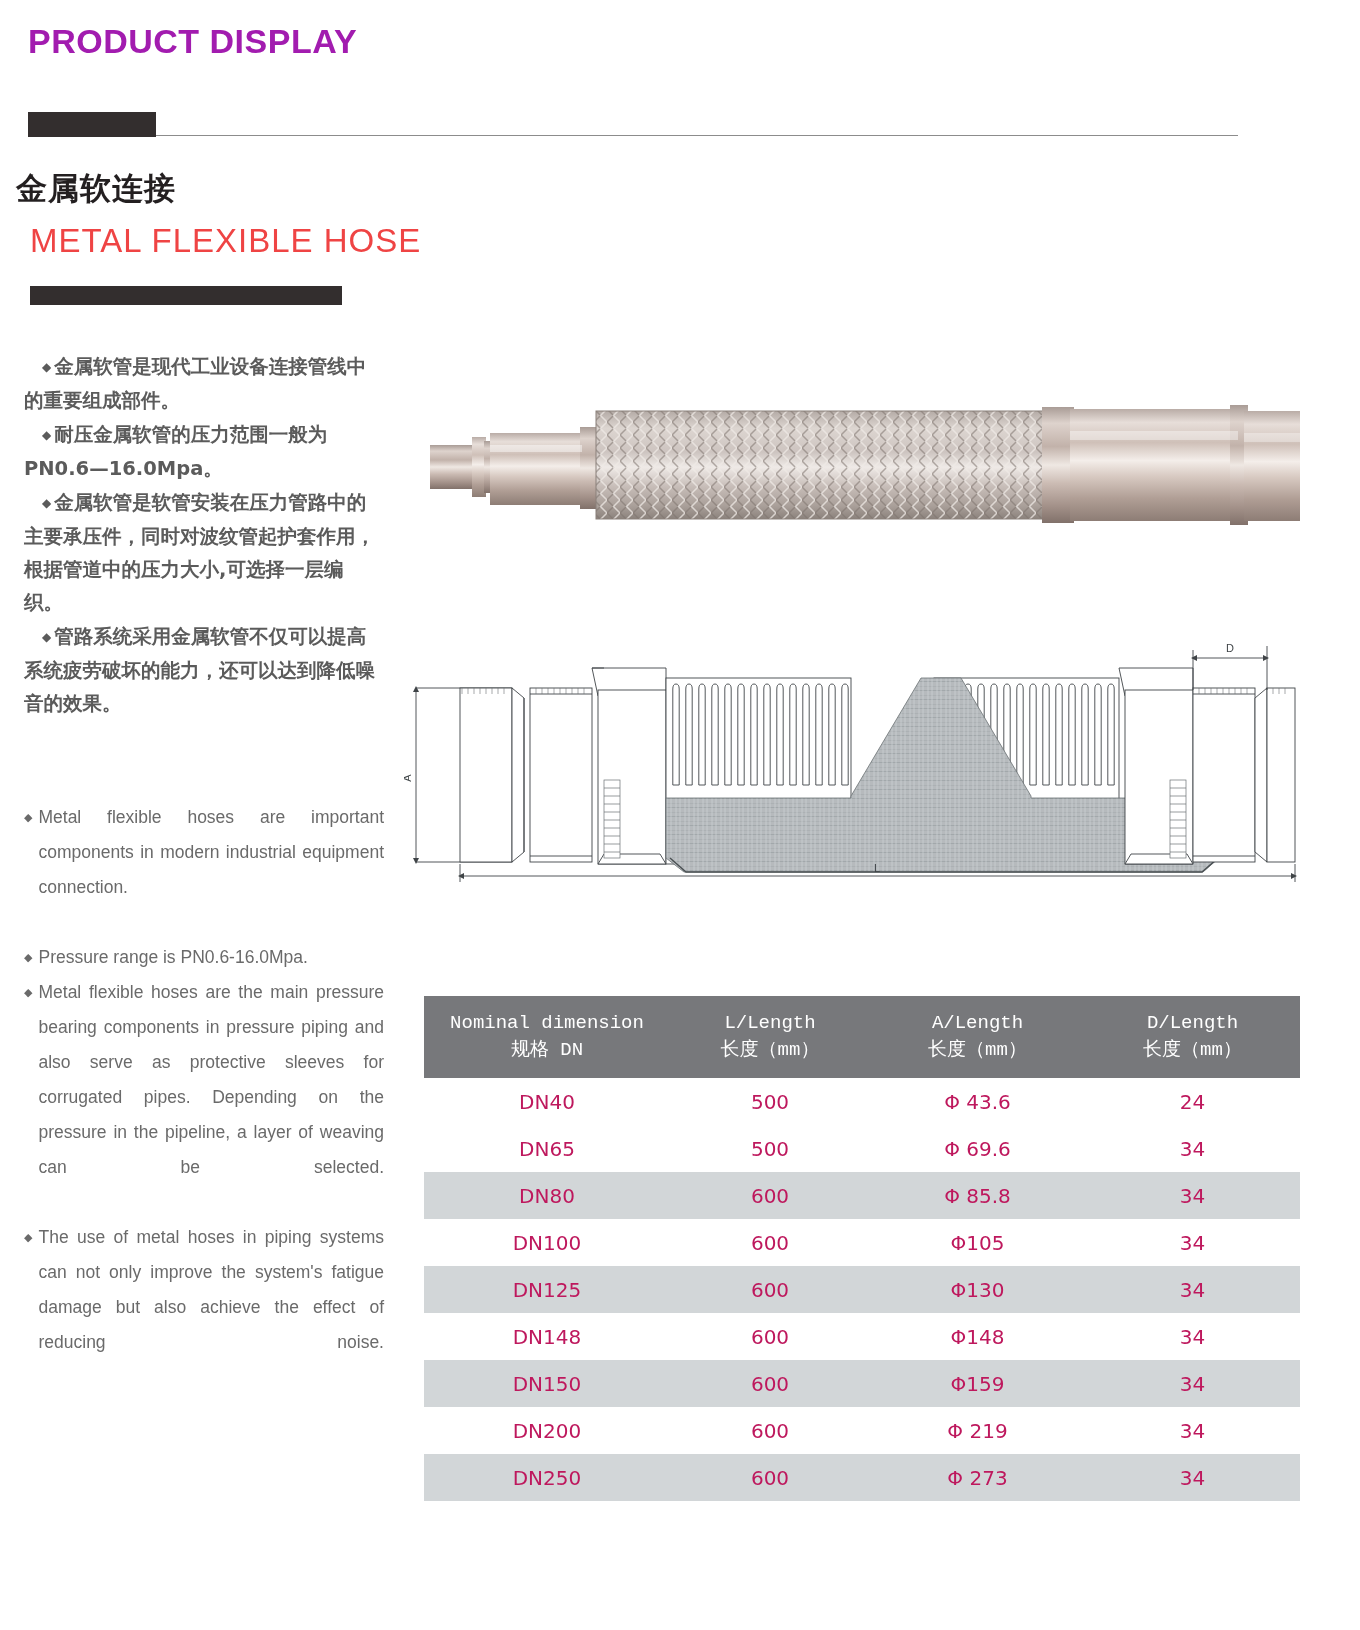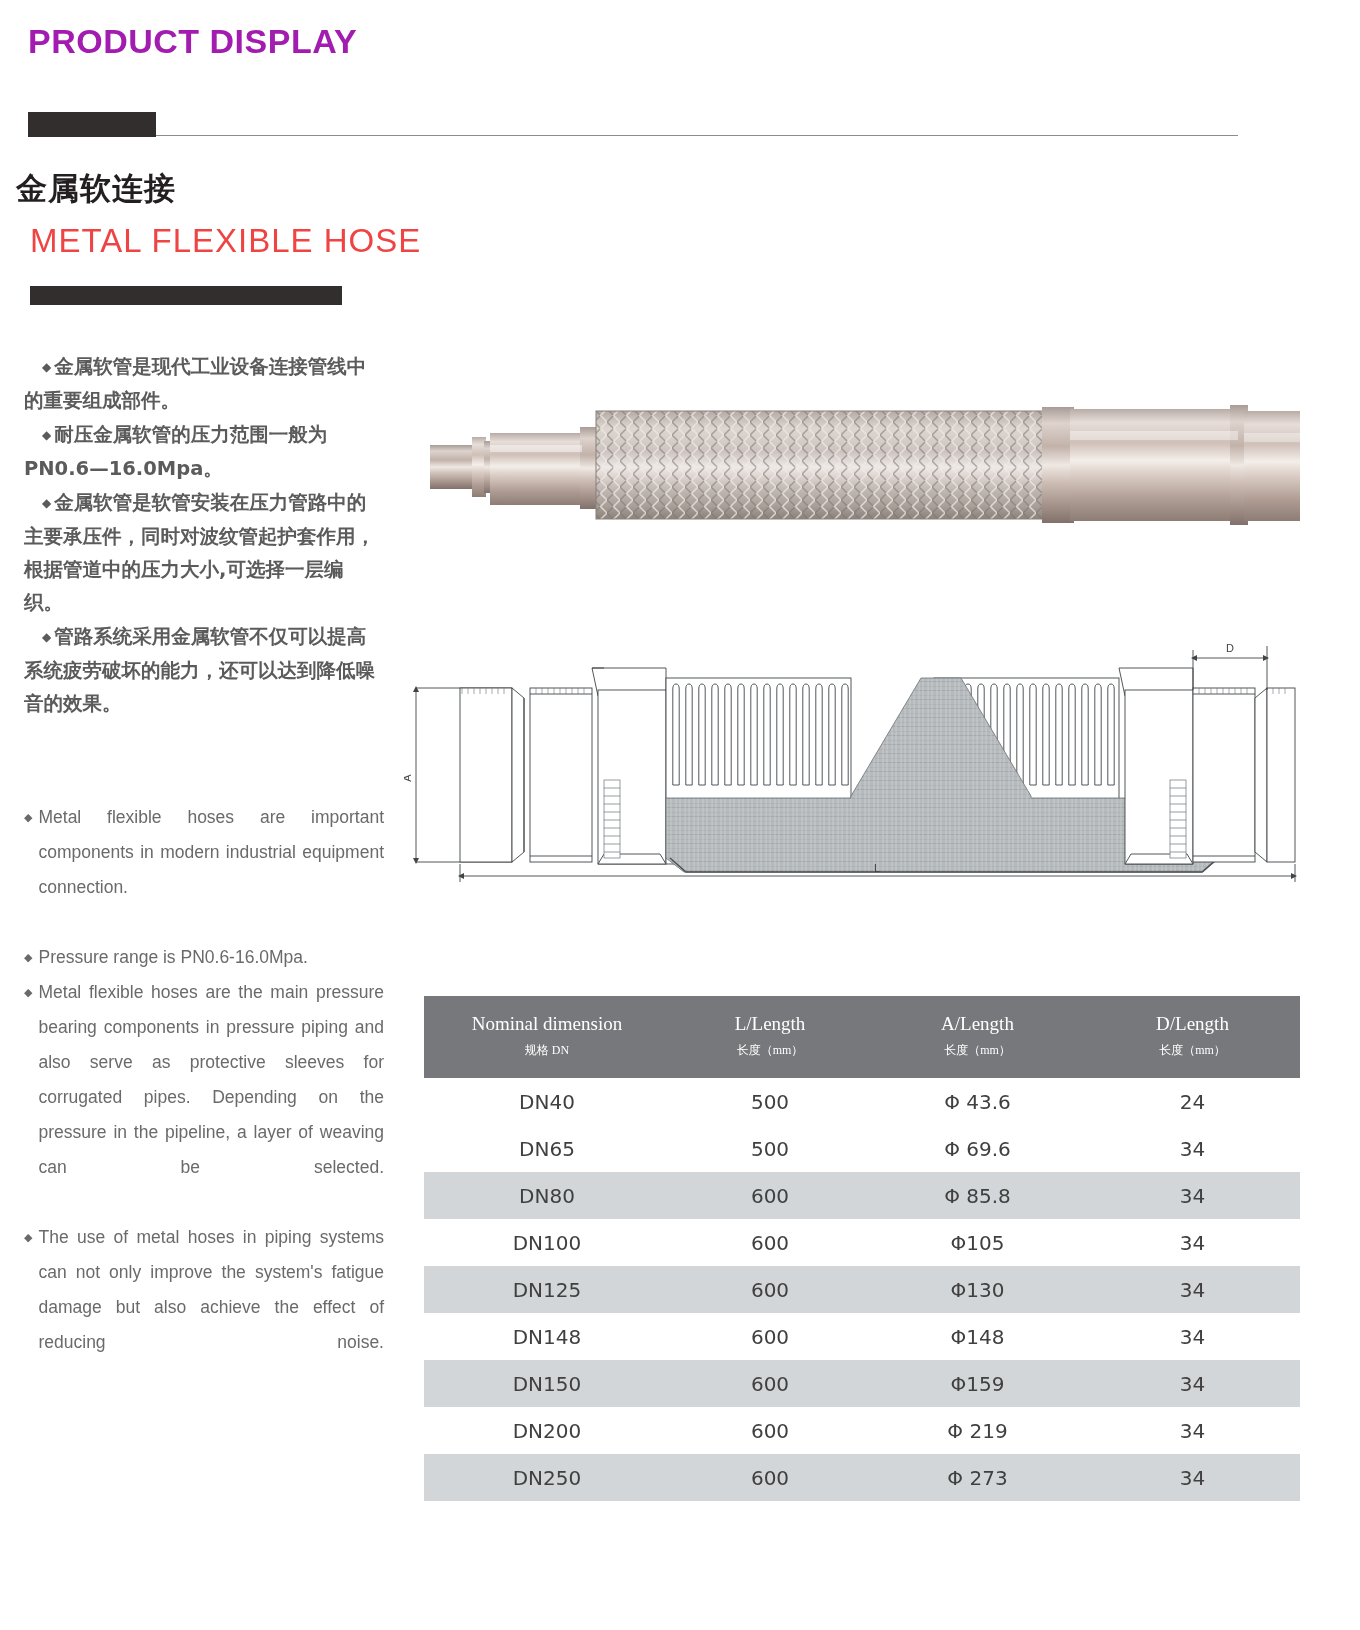--- a/index.html
+++ b/index.html
@@ -161,27 +161,27 @@
     border-collapse: collapse;
     table-layout: fixed;
   }
   .spec-table th {
     background: #77787b;
     color: #ffffff;
     font-weight: normal;
     font-size: 19px;
     line-height: 27px;
     padding: 14px 0 14px 0;
-    font-family: Liberation Serif, serif;
-  }
-  .spec-table th .l2 { display: block; font-size: 12px; }
+    font-family: Liberation Mono, monospace;
+  }
+  .spec-table th .l2 { display: block; font-size: 19px; }
   .spec-table td {
     text-align: center;
     font-size: 20px;
-    color: #404040;
+    color: #be185d;
     height: 45px;
     font-family: "DejaVu Sans", "Liberation Sans", sans-serif;
   }
   .spec-table tr.odd td { background: #ffffff; }
   .spec-table tr.even td { background: #d2d6d8; }
   .spec-table col.c1 { width: 246px; }
   .spec-table col.c2 { width: 200px; }
   .spec-table col.c3 { width: 215px; }
   .spec-table col.c4 { width: 215px; }
 </style>

